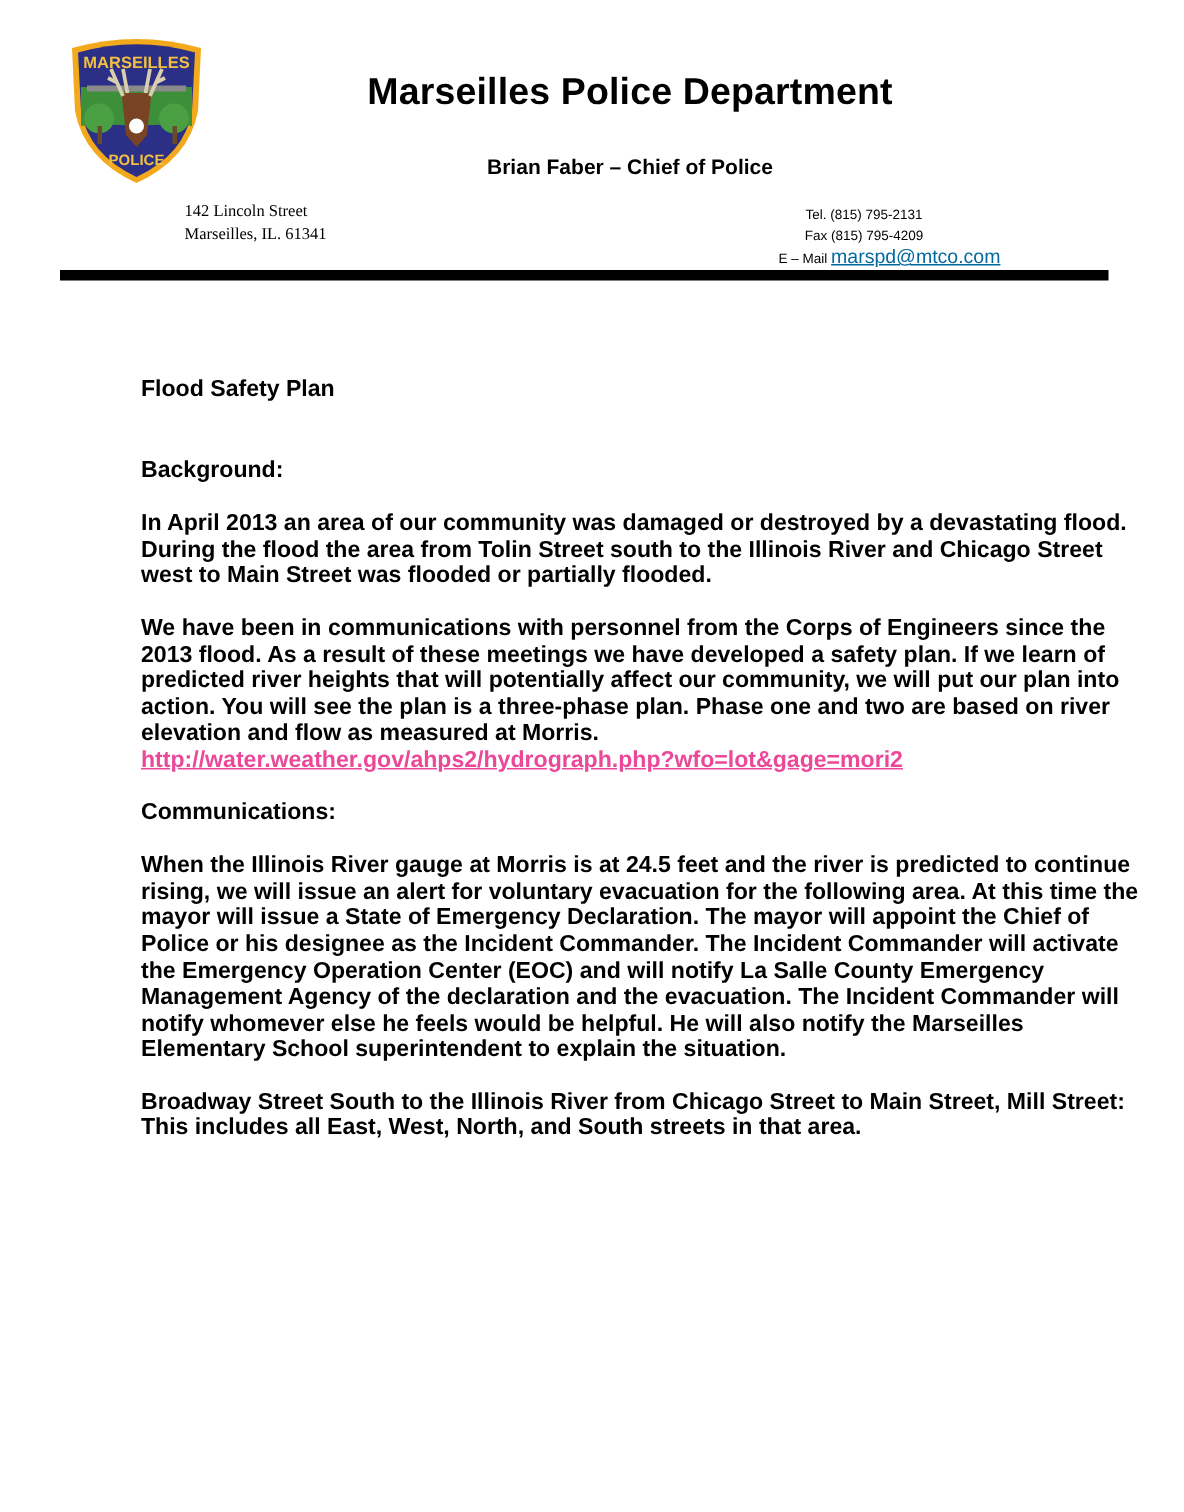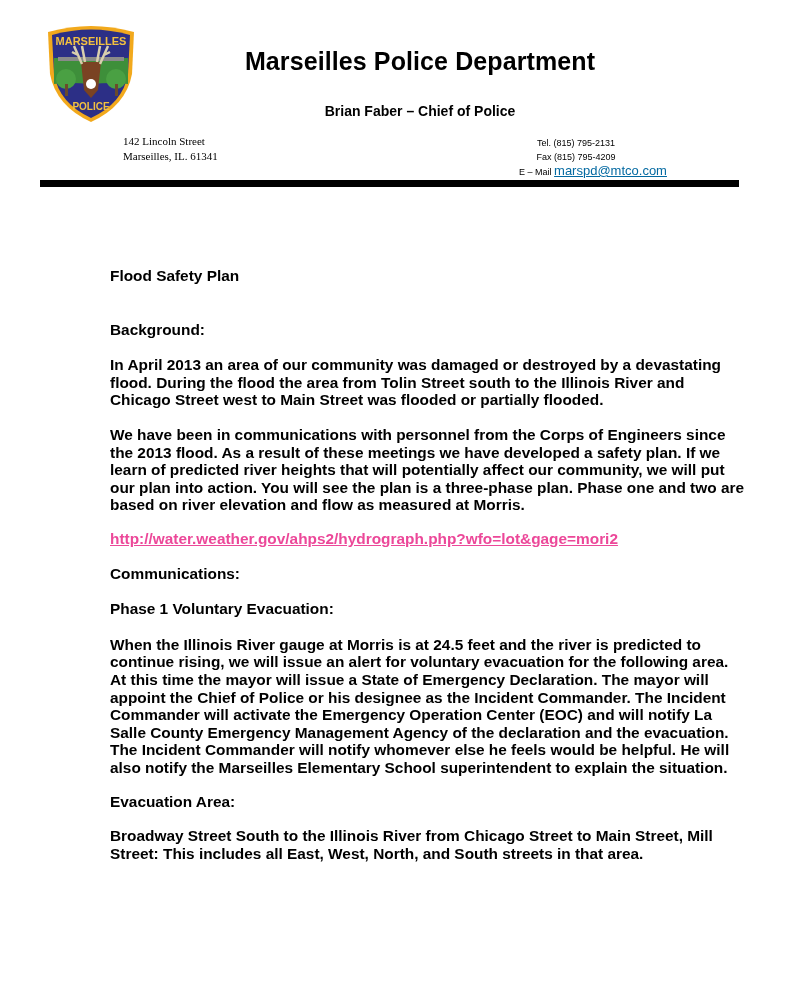--- a/index.html
+++ b/index.html
@@ -11,21 +11,21 @@
       font-family: "Liberation Sans", sans-serif; font-weight: bold; font-size: 14px; }
     .addr { position: absolute; left: 123px; top: 134px; font-family: Liberation Serif, serif; font-size: 11px; line-height: 15px; }
     .contact { position: absolute; right: 96px; top: 136px; width: 200px; text-align: center;
       font-family: Liberation Sans, sans-serif; font-size: 9px; line-height: 14px; }
     .contact .line { display: block; padding-right: 34px; }
     .contact .email-line { padding-right: 0; }
     .contact a { color: #0369a1; font-size: 13px; text-decoration: underline; }
     .rule { position: absolute; left: 40px; top: 180px; width: 699px; height: 7px; background: #000; }
     .body { position: absolute; left: 94px; top: 251px; width: 670px;
       font-family: "Liberation Sans", sans-serif; font-weight: bold; font-size: 15.4px; line-height: 17.6px; }
-    .body p { margin: 16px; }
+    .body p { margin: 0; }
     .h-main { margin-bottom: 36px !important; }
     .sec-head { margin-bottom: 18px !important; }
     .para { margin-bottom: 17px !important; }
     .body a { color: #ec4899; text-decoration: underline; }
     .tight { margin-bottom: 0 !important; }
   </style>
 </head>
 <body>
 
 <div class="badge">
@@ -68,18 +68,16 @@
 <div class="body">
   <p class="h-main">Flood Safety Plan</p>
 
   <p class="sec-head">Background:</p>
   <p class="para">In April 2013 an area of our community was damaged or destroyed by a devastating flood.  During the flood the area from Tolin Street south to the Illinois River and Chicago Street west to Main Street was flooded or partially flooded.</p>
   <p class="tight">We have been in communications with personnel from the Corps of Engineers since the 2013 flood.  As a result of these meetings we have developed a safety plan.  If we learn of predicted river heights that will potentially affect our community, we will put our plan into action.  You will see the plan is a three-phase plan.  Phase one and two are based on river elevation and flow as measured at Morris.</p>
   <p class="para"><a>http://water.weather.gov/ahps2/hydrograph.php?wfo=lot&amp;gage=mori2</a></p>
 
   <p class="sec-head">Communications:</p>
 
-  <p class="sec-head">Phase 1 Voluntary Evacuation:</p>
   <p class="para">When the Illinois River gauge at Morris is at 24.5 feet and the river is predicted to continue rising, we will issue an alert for voluntary evacuation for the following area.  At this time the mayor will issue a State of Emergency Declaration.  The mayor will appoint the Chief of Police or his designee as the Incident Commander.  The Incident Commander will activate the Emergency Operation Center (EOC) and will notify La Salle County Emergency Management Agency of the declaration and the evacuation.  The Incident Commander will notify whomever else he feels would be helpful.  He will also notify the Marseilles Elementary School superintendent to explain the situation.</p>
 
-  <p class="tight">Evacuation Area:</p>
   <p class="tight">Broadway Street South to the Illinois River from Chicago Street to Main Street, Mill Street:  This includes all East, West, North, and South streets in that area.</p>
 </div>
 
 </body></html>

